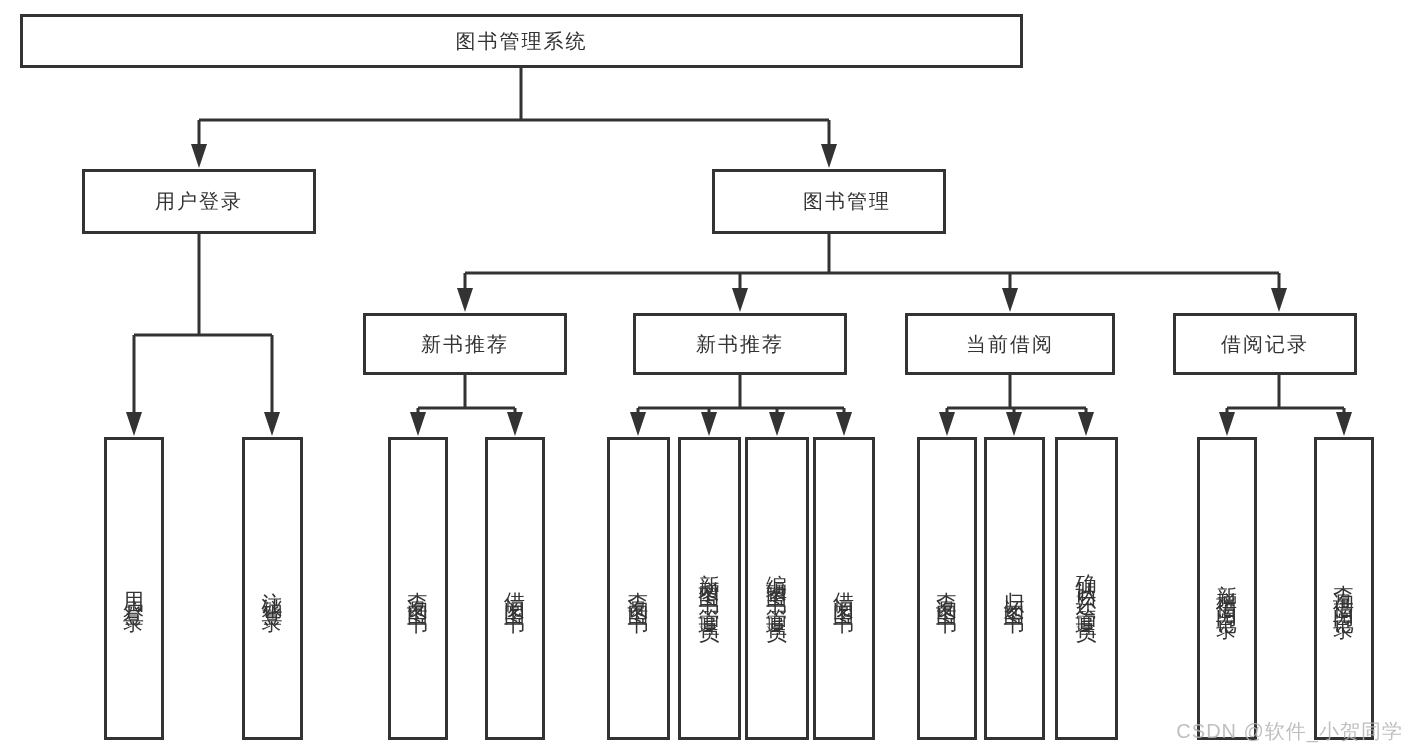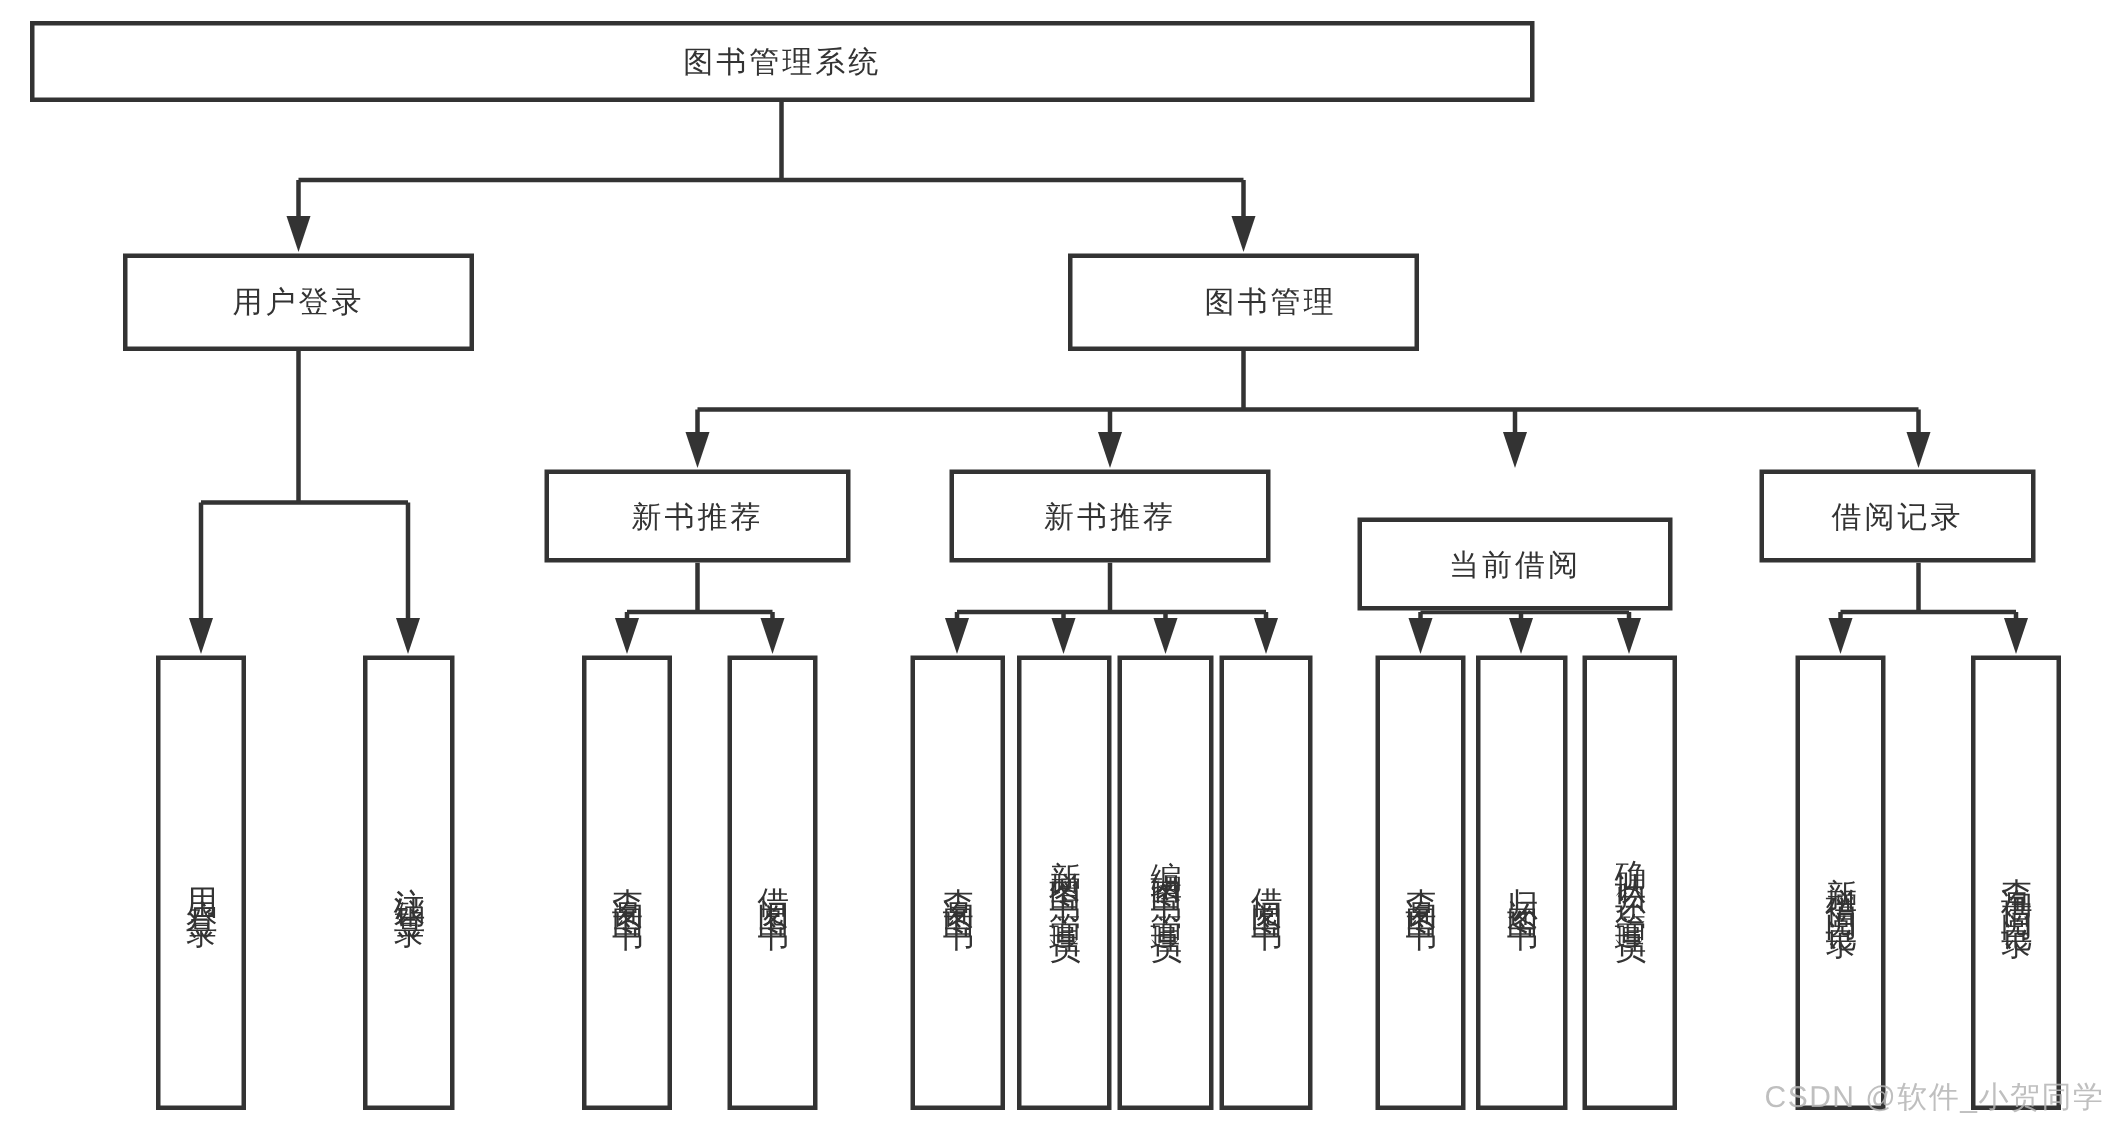--- a/index.html
+++ b/index.html
@@ -91,21 +91,21 @@
     </g>
   </svg>
 
   <div class="node h-node" style="left:20px; top:14px; width:1003px; height:54px;">图书管理系统</div>
 
   <div class="node h-node" style="left:82px; top:169px; width:234px; height:65px;">用户登录</div>
   <div class="node h-node" style="left:712px; top:169px; width:234px; height:65px;padding-left:36px;">图书管理</div>
 
   <div class="node h-node" style="left:363px; top:313px; width:204px; height:62px;">新书推荐</div>
   <div class="node h-node" style="left:633px; top:313px; width:214px; height:62px;">新书推荐</div>
-  <div class="node h-node" style="left:905px; top:313px; width:210px; height:62px;margin-top:32px;">当前借阅</div>
+  <div class="node h-node" style="left:905px; top:313px; width:210px; height:62px;">当前借阅</div>
   <div class="node h-node" style="left:1173px; top:313px; width:184px; height:62px;">借阅记录</div>
 
   <div class="node v-node" style="left:104px; top:437px; width:60px; height:303px;">
     <span class="v-label">用户登录</span>
   </div>
   <div class="node v-node" style="left:242px; top:437px; width:61px; height:303px;">
     <span class="v-label">注销登录</span>
   </div>
 
   <div class="node v-node" style="left:388px; top:437px; width:60px; height:303px;">

